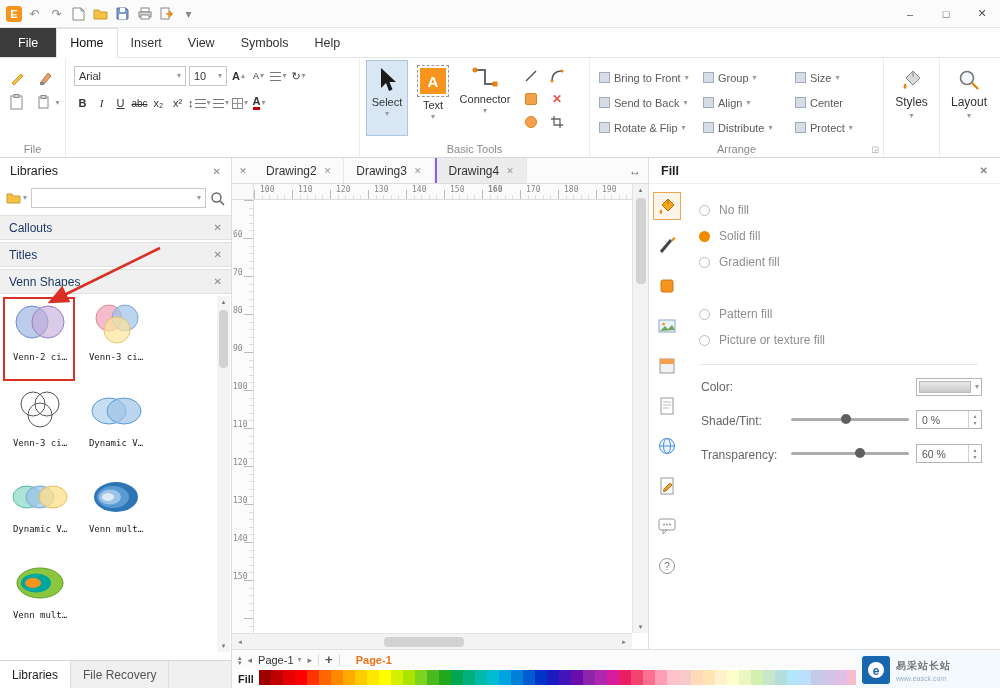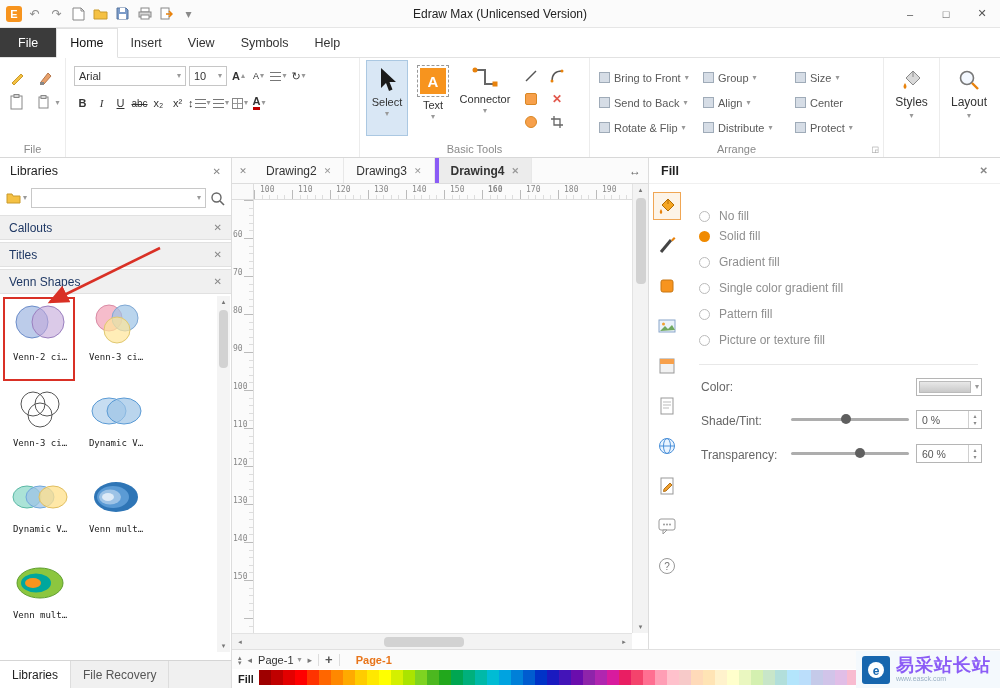--- a/index.html
+++ b/index.html
@@ -71,21 +71,21 @@
 .scr-thumb{width:9px;height:58px;background:#d2d2d2;border-radius:4px;margin-top:2px}
 .left-tabs{position:absolute;left:0;top:660px;width:232px;height:28px;background:#f0f0f0;border-top:1px solid #d5d5d5;border-right:1px solid #ddd;display:flex;z-index:10}
 .ltab{padding:0 12px;display:flex;align-items:center;font-size:12px;color:#555;border-right:1px solid #ddd}
 .ltab.active{background:#fff;color:#222}
 
 .center{position:absolute;left:232px;top:158px;width:416px;height:491px;background:#fff}
 .tabbar{position:absolute;left:0;top:0;width:100%;height:26px;background:#fbfbfb;border-bottom:1px solid #ddd;display:flex;align-items:stretch}
 .tb-x{width:22px;display:flex;align-items:center;justify-content:center;color:#888;font-size:9px}
 .dtab{padding:0 12px;display:flex;align-items:center;gap:7px;font-size:12px;color:#333;border-right:1px solid #e8e8e8}
 .dtab .x{color:#999;font-size:9px}
-.dtab.active{background:#ececec;font-weight:bold;border-left:4px solid #8b5cf6}
+.dtab.active{background:#ececec;font-weight:normal;border-left:2px solid #8b5cf6}
 .tb-scroll{margin-left:auto;width:26px;display:flex;align-items:center;justify-content:center;color:#666;font-size:12px}
 .corner{position:absolute;left:0;top:26px;width:22px;height:16px;background:#fafafa;border-right:1px solid #ddd;border-bottom:1px solid #ddd}
 .h-ruler{position:absolute;left:22px;top:26px;width:378px;height:16px;background:#fbfbfb;border-bottom:1px solid #ddd;background-image:repeating-linear-gradient(90deg,#bbb 0 1px,transparent 1px 38px),repeating-linear-gradient(90deg,#ddd 0 1px,transparent 1px 7.6px);background-size:100% 9px,100% 4px;background-position:bottom left,bottom left;background-repeat:no-repeat}
 .v-ruler{position:absolute;left:0;top:42px;width:22px;height:433px;background:#fbfbfb;border-right:1px solid #ddd;background-image:repeating-linear-gradient(180deg,#bbb 0 1px,transparent 1px 38px),repeating-linear-gradient(180deg,#ddd 0 1px,transparent 1px 7.6px);background-size:9px 100%,4px 100%;background-position:right top;background-repeat:no-repeat}
 .rnum{position:absolute;top:1px;font-size:8px;color:#888;font-family:"DejaVu Sans Mono",monospace}
 .vnum{position:absolute;left:1px;font-size:8px;color:#888;font-family:"DejaVu Sans Mono",monospace}
 .cv{position:absolute;left:22px;top:42px;width:378px;height:433px;background:#fff}
 .v-scroll{position:absolute;left:400px;top:26px;width:16px;height:449px;background:#f3f3f3;border-left:1px solid #e3e3e3;display:flex;flex-direction:column;align-items:center}
 .v-scroll .scr-thumb{width:10px;height:86px;margin-top:2px}
 .v-scroll .bottom{margin-top:auto}
@@ -121,21 +121,21 @@
 .slider-track{position:absolute;left:0;right:0;top:6px;height:3px;background:#adadad;border-radius:2px}
 .slider-thumb{position:absolute;top:2px;width:10px;height:10px;background:#5f5f5f;border-radius:50%}
 .spin{position:absolute;left:267px;width:66px;height:19px;border:1px solid #b5b5b5;display:flex;align-items:center;background:#fff}
 .spin-val{flex:1;font-size:10.5px;color:#555;padding-left:5px}
 .spin-btns{width:13px;height:100%;border-left:1px solid #d0d0d0;display:flex;flex-direction:column;align-items:center;justify-content:center;font-size:6px;color:#888;line-height:7px}
 .color-combo{position:absolute;left:267px;width:66px;height:18px;border:1px solid #b5b5b5;display:flex;align-items:center;padding:2px;gap:4px;background:#fff}
 .color-swatch{flex:1;height:100%;background:linear-gradient(#e8e8e8,#c9c9c9);border:1px solid #bbb}
 
 .watermark{position:absolute;left:856px;top:651px;width:144px;height:37px;background:#f4f9fd;display:flex;align-items:center;gap:6px;padding-left:6px;z-index:40}
 .wm-logo{width:28px;height:28px;background:#1766AE;border-radius:3px;display:flex;align-items:center;justify-content:center}
-.wm-text .t1{font-size:18px;font-weight:bold;color:#8b5cf6;letter-spacing:1px;line-height:17px}
+.wm-text .t1{font-size:10px;font-weight:bold;color:#737373;letter-spacing:1px;line-height:17px}
 .wm-text .t2{font-size:7px;color:#9ab0c4;line-height:9px}
 </style>
 </head>
 <body>
 
 <div class="app">
 
   <div class="titlebar">
     <span class="applogo">E</span>
     <span class="qicon">↶</span>
@@ -165,21 +165,20 @@
           <rect x="3" y="8" width="8" height="4" fill="#fff" stroke="#888"></rect>
         </svg>
       </span>
     <span class="qicon">
         <svg width="13" height="13" viewBox="0 0 13 13">
           <rect x="1" y="1" width="8" height="11" fill="#fff" stroke="#888"></rect>
           <path d="M6,7 h6 m-3,-3 l3,3 l-3,3" fill="none" stroke="#E8820C" stroke-width="1.5"></path>
         </svg>
       </span>
     <span class="qicon">▾</span>
-    <div class="tb-title">Edraw Max (Unlicensed Version)</div>
     <div class="winbtns">
       <span class="winbtn">–</span>
       <span class="winbtn">□</span>
       <span class="winbtn">✕</span>
     </div>
   </div>
 
   <div class="menubar">
     <div class="mtab file">File</div>
     <div class="mtab active">Home</div>
@@ -673,35 +672,31 @@
           </svg>
         </span>
       <span class="iico" style="top:360px">
           <svg width="20" height="20" viewBox="0 0 20 20">
             <circle cx="10" cy="10" r="7.5" fill="#fff" stroke="#999"></circle>
             <text x="10" y="14" font-size="10" text-anchor="middle" fill="#777" font-family="sans-serif">?</text>
           </svg>
         </span>
     </div>
 
-    <div class="opt-row" style="top:48px">
+    <div class="opt-row" style="top:42px">
         <span class="radio"></span>
         <span class="opt-label">No fill</span>
       </div>
     <div class="opt-row" style="top:68px">
         <span class="radio on"></span>
         <span class="opt-label">Solid fill</span>
       </div>
     <div class="opt-row" style="top:94px">
         <span class="radio"></span>
         <span class="opt-label">Gradient fill</span>
-      </div>
-    <div class="opt-row" style="top:120px">
-        <span class="radio"></span>
-        <span class="opt-label">Single color gradient fill</span>
       </div>
     <div class="opt-row" style="top:146px">
         <span class="radio"></span>
         <span class="opt-label">Pattern fill</span>
       </div>
     <div class="opt-row" style="top:172px">
         <span class="radio"></span>
         <span class="opt-label">Picture or texture fill</span>
       </div>
 

